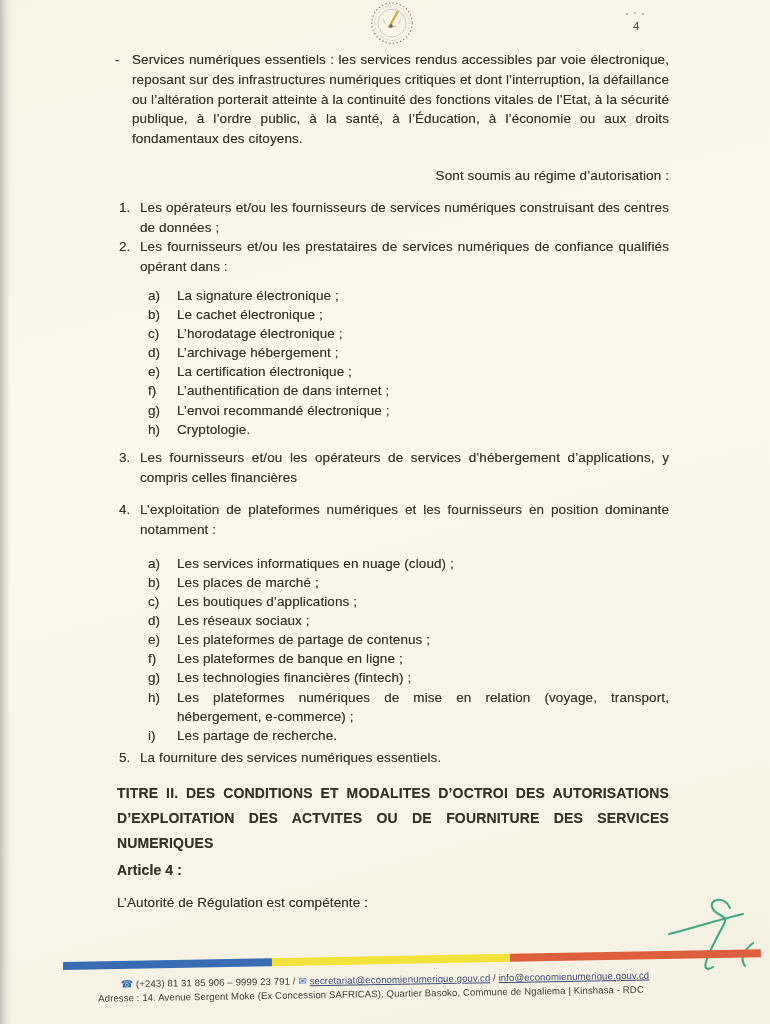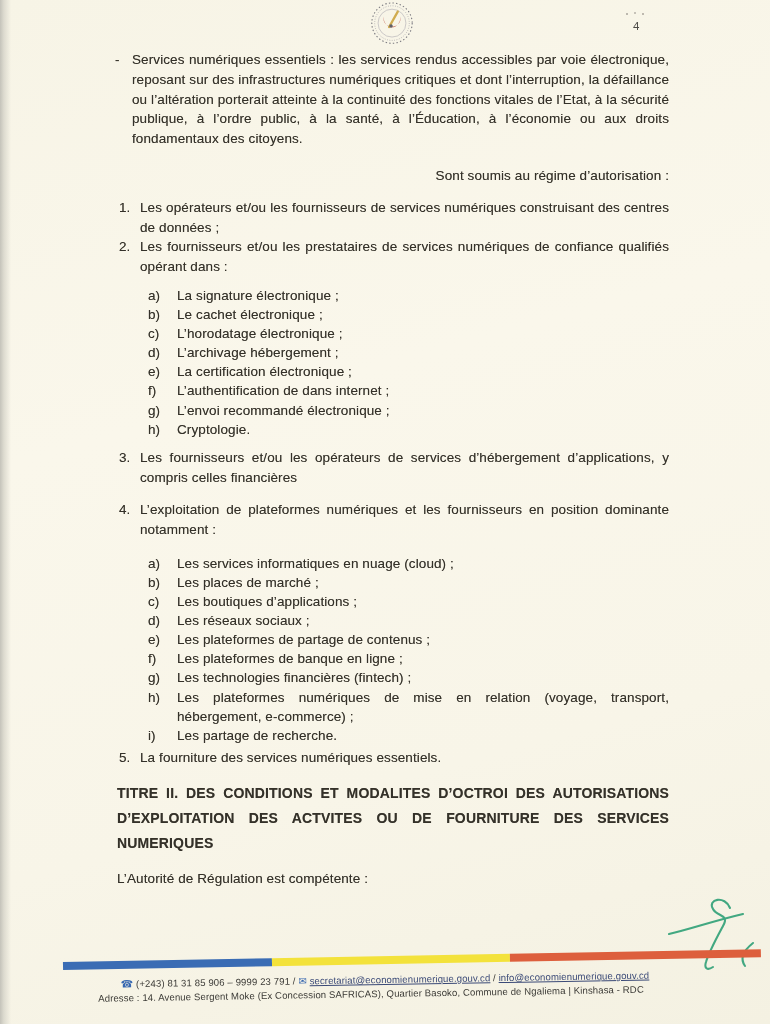--- a/index.html
+++ b/index.html
@@ -200,20 +200,21 @@
         </div>
     </div>
 
     <div class="row gap-c item5">
       <span class="mk">5.</span>
       <span class="tx">La fourniture des services numériques essentiels.</span>
     </div>
 
     <h2 class="titre">TITRE II. DES CONDITIONS ET MODALITES D’OCTROI DES AUTORISATIONS D’EXPLOITATION DES ACTVITES OU DE FOURNITURE DES SERVICES NUMERIQUES</h2>
 
+    <h3 class="h-art h-art4">Article 4 :</h3>
     <p class="art4tx">L’Autorité de Régulation est compétente :</p>
   </div>
 
   <div class="signature">
     <svg viewBox="0 0 100 95" width="100" height="95">
       <g fill="none" stroke="#2fa077" stroke-width="2.1" stroke-linecap="round" opacity="0.9">
         <path d="M6,41 C28,36 50,28 80,21"></path>
         <path d="M67,15 C62,2 44,6 50,16 C54,24 67,21 60,33 C52,48 46,59 43,69 C41,75 44,78 50,74"></path>
         <path d="M90,50 C80,58 77,66 82,73"></path>
       </g>

